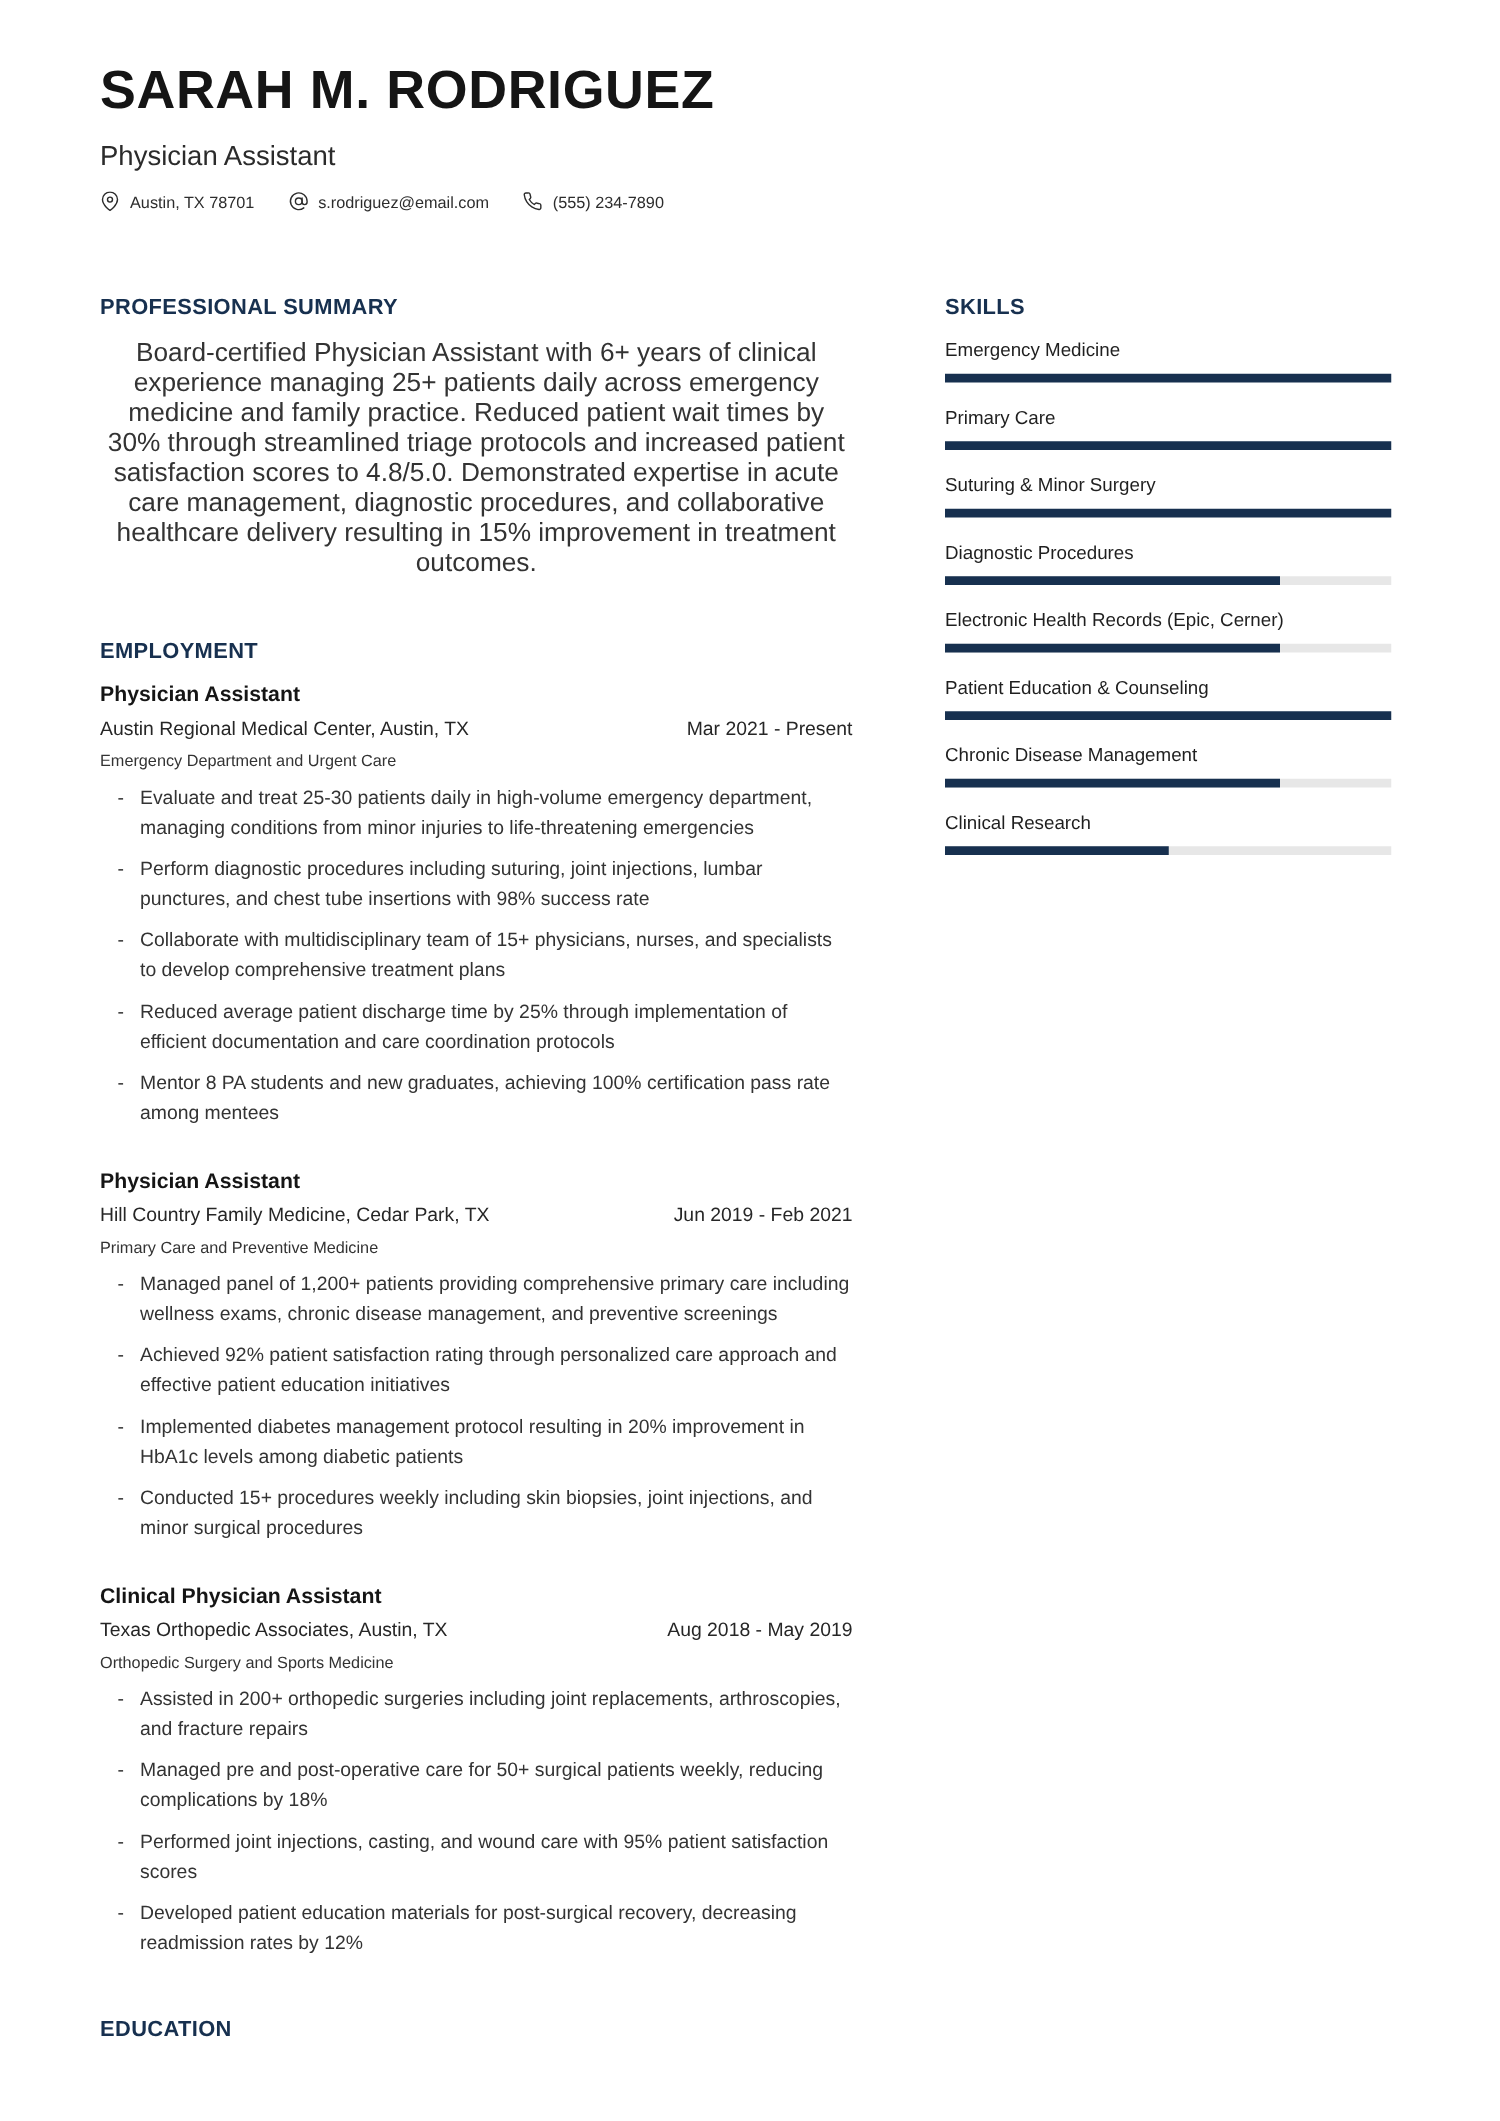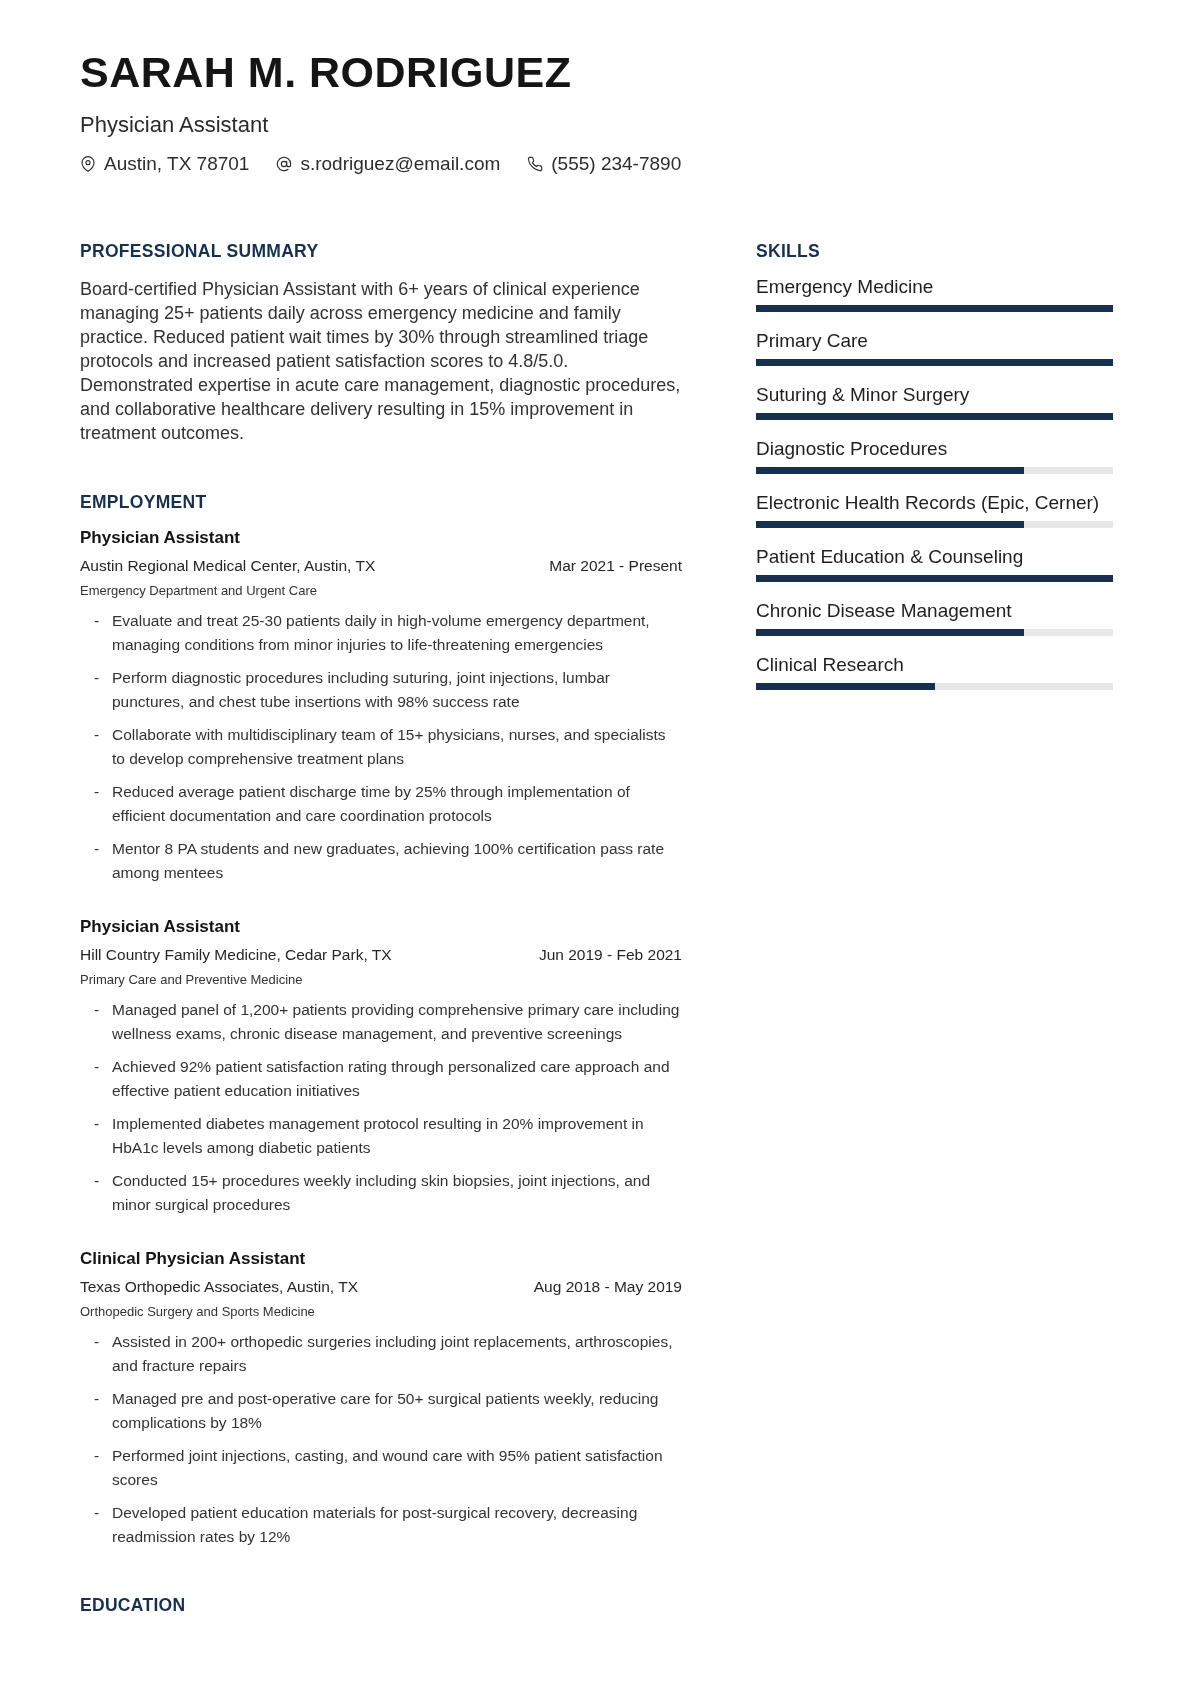--- a/index.html
+++ b/index.html
@@ -14,53 +14,53 @@
   .page{
     width:1200px;height:1697px;background:#ffffff;
     padding:50px 87px 0 80px;overflow:hidden;position:relative;
   }
   
   .name{
     font-size:43px;font-weight:700;color:var(--ink);
     letter-spacing:0.5px;line-height:1.05;margin-bottom:17px;
   }
   .candidate-title{font-size:22px;color:#2b2b2b;margin-bottom:15px;}
-  .contact-row{display:flex;align-items:center;gap:27px;font-size:19px;color:#2d2d2d;}
+  .contact-row{display:flex;align-items:center;gap:27px;font-size:13px;color:#2d2d2d;}
   .contact-item{display:flex;align-items:center;gap:8px;}
   .cicon{width:16px;height:16px;flex:none;display:block;}
   .cicon svg{width:16px;height:16px;display:block;stroke:#2d2d2d;fill:none;stroke-width:1.7;stroke-linecap:round;stroke-linejoin:round;}
   
   .columns{display:flex;gap:74px;margin-top:66px;align-items:flex-start;}
   .col-left{width:602px;flex:none;}
   .col-right{flex:1;min-width:0;}
   h2.sec{
     font-size:17.5px;font-weight:700;color:var(--accent);
     letter-spacing:0.3px;margin-bottom:15px;
   }
   
-  .summary-text{font-size:18px;line-height:24px;color:#333;}
+  .summary-text{font-size:21px;line-height:24px;color:#333;text-align:center;}
   .section-summary{margin-bottom:47px;}
   
   .section-employment{margin-bottom:46px;}
   .job{margin-top:16px;margin-bottom:32px;}
   .job:first-child{margin-top:0;}
   .job h3{font-size:17px;font-weight:700;color:var(--ink);margin-bottom:9px;}
   .company-row{display:flex;justify-content:space-between;align-items:baseline;font-size:15.5px;color:#262626;margin-bottom:8px;}
   .company-row .dates{white-space:nowrap;margin-left:20px;}
   .dept{font-size:13px;color:#333;margin-bottom:11px;}
   ul.bullets{list-style:none;padding-left:14px;}
   ul.bullets li{
     display:flex;font-size:15.5px;line-height:24px;color:#333;margin-bottom:9px;
   }
   ul.bullets li .dash{flex:none;width:18px;}
   
   .degree{font-size:17px;font-weight:700;color:var(--ink);}
   
   .skill{margin-bottom:19px;}
-  .skill-label{font-size:19px;color:#1f1f1f;line-height:19px;margin-bottom:9px;}
+  .skill-label{font-size:15px;color:#1f1f1f;line-height:19px;margin-bottom:9px;}
   .skill-track{height:7px;background:var(--track);}
   .skill-fill{height:100%;background:var(--accent);}
 </style>
 </head>
 <body>
 
 <div class="page">
 
   <header>
     <h1 class="name">SARAH M. RODRIGUEZ</h1>

